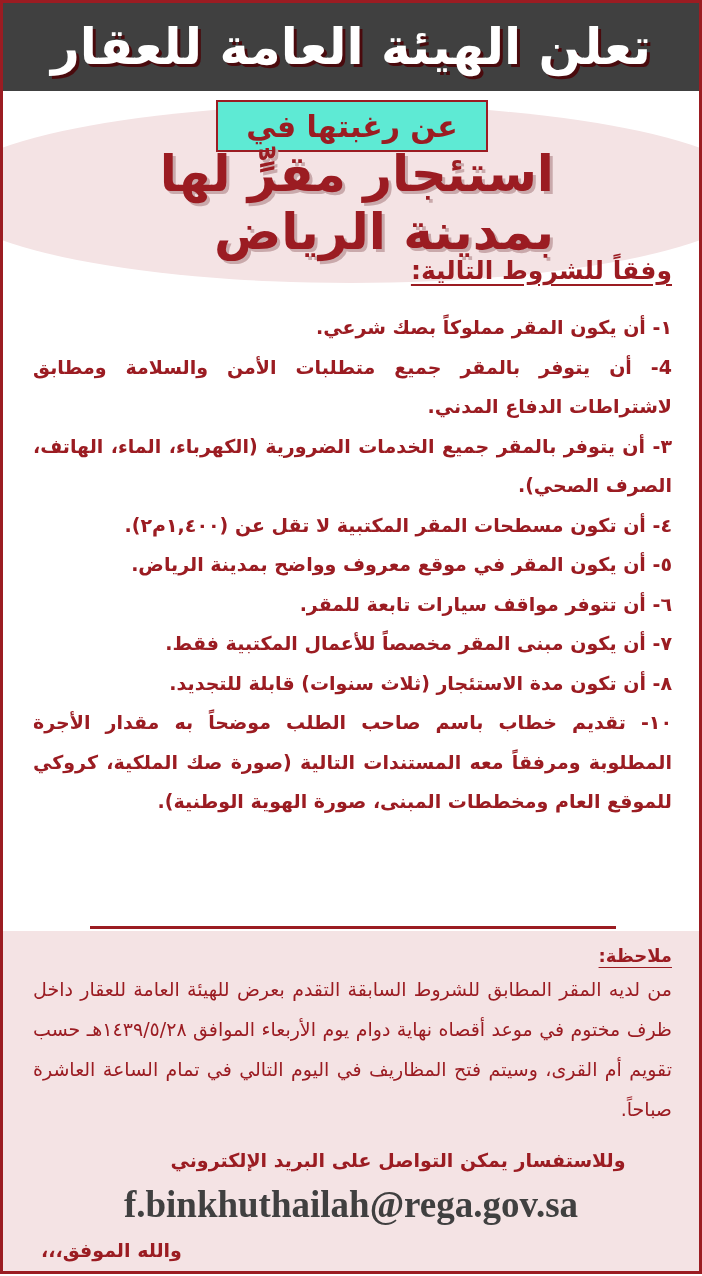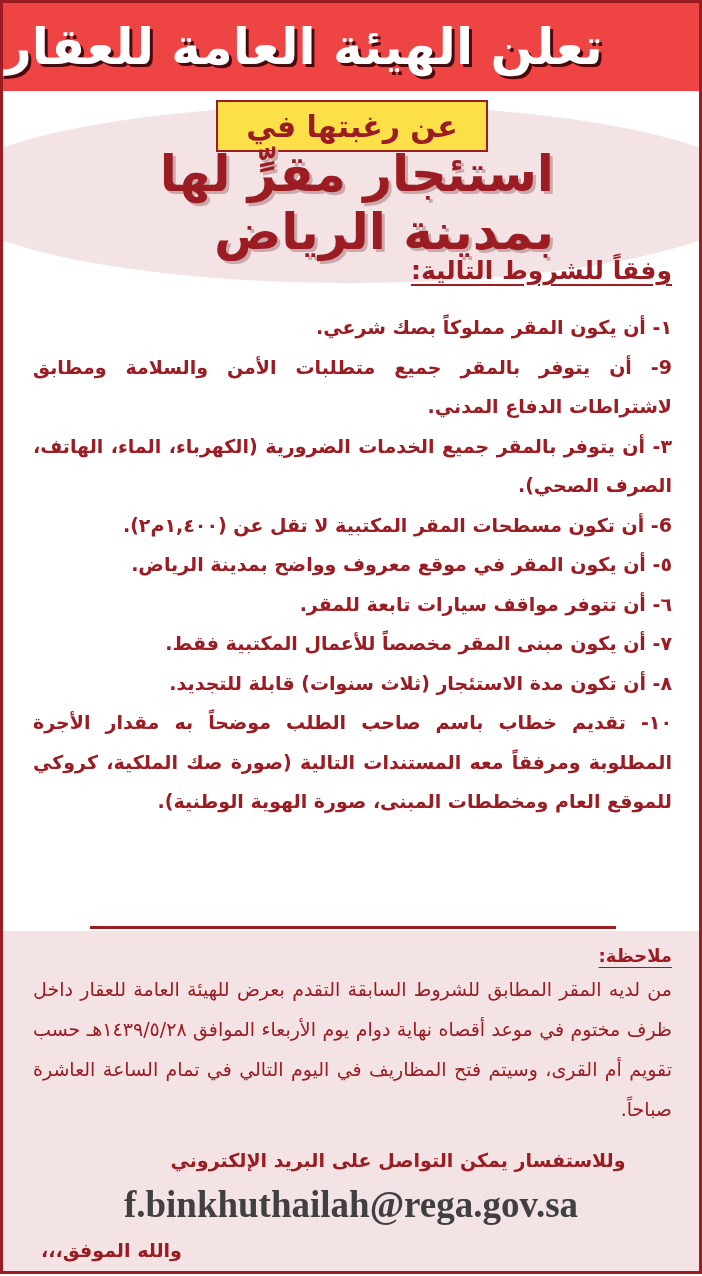--- a/index.html
+++ b/index.html
@@ -4,32 +4,32 @@
   <style>
     * { box-sizing: border-box; margin: 0; padding: 0; }
     html, body { width: 702px; height: 1276px; background: #ffffff; overflow: hidden; }
     body { font-family: "DejaVu Sans", sans-serif; }
     .frame {
       position: absolute; left: 0; top: 0; width: 702px; height: 1274px;
       border: 3px solid #9b1c22; background: #ffffff; overflow: hidden;
     }
     .title-bar {
       position: absolute; left: 0; top: 0; width: 696px; height: 88px;
-      background: #ef4444; color: #ffffff;
-      display: flex; align-items: center; justify-content: flex-end;
+      background: #404040; color: #ffffff;
+      display: flex; align-items: center; justify-content: center;
       direction: rtl; font-weight: bold; font-size: 50px;
       text-shadow: 3px 3px 0 #4a0a0d;
     }
     .ellipse {
       position: absolute; left: -60px; top: 102px; width: 816px; height: 178px;
       border-radius: 50%; background: #f4e3e4;
     }
     .intro-box {
       position: absolute; left: 213px; top: 97px; width: 272px; height: 52px;
-      border: 2px solid #9b1c22; background: #fde047;
+      border: 2px solid #9b1c22; background: #5eead4;
       display: flex; align-items: center; justify-content: center;
       direction: rtl; color: #9b1c22; font-weight: bold; font-size: 30px;
     }
     .headline {
       position: absolute; left: 0; top: 160px; width: 551px; height: 80px;
       display: flex; align-items: center; justify-content: center;
       direction: rtl; color: #9b1c22; font-weight: bold; font-size: 50px;
       text-shadow: 3px 3px 0 #c9a9ab;
     }
     .conditions-heading {
@@ -93,23 +93,23 @@
   </div>
 
   <div class="headline">
     <span>استئجار مقرٍّ لها بمدينة الرياض</span>
   </div>
 
   <div class="conditions-heading">وفقاً للشروط التالية:</div>
 
   <div class="conditions">
     <span class="item">١- أن يكون المقر مملوكاً بصك شرعي.</span>
-    <span class="item">9- أن يتوفر بالمقر جميع متطلبات الأمن والسلامة ومطابق لاشتراطات الدفاع المدني.</span>
+    <span class="item">4- أن يتوفر بالمقر جميع متطلبات الأمن والسلامة ومطابق لاشتراطات الدفاع المدني.</span>
     <span class="item">٣- أن يتوفر بالمقر جميع الخدمات الضرورية (الكهرباء، الماء، الهاتف، الصرف الصحي).</span>
-    <span class="item">6- أن تكون مسطحات المقر المكتبية لا تقل عن (١,٤٠٠م٢).</span>
+    <span class="item">٤- أن تكون مسطحات المقر المكتبية لا تقل عن (١,٤٠٠م٢).</span>
     <span class="item">٥- أن يكون المقر في موقع معروف وواضح بمدينة الرياض.</span>
     <span class="item">٦- أن تتوفر مواقف سيارات تابعة للمقر.</span>
     <span class="item">٧- أن يكون مبنى المقر مخصصاً للأعمال المكتبية فقط.</span>
     <span class="item">٨- أن تكون مدة الاستئجار (ثلاث سنوات) قابلة للتجديد.</span>
     <span class="item">١٠- تقديم خطاب باسم صاحب الطلب موضحاً به مقدار الأجرة المطلوبة ومرفقاً معه المستندات التالية (صورة صك الملكية، كروكي للموقع العام ومخططات المبنى، صورة الهوية الوطنية).</span>
   </div>
 
   <div class="divider"></div>
 
   <div class="note-panel"></div>

